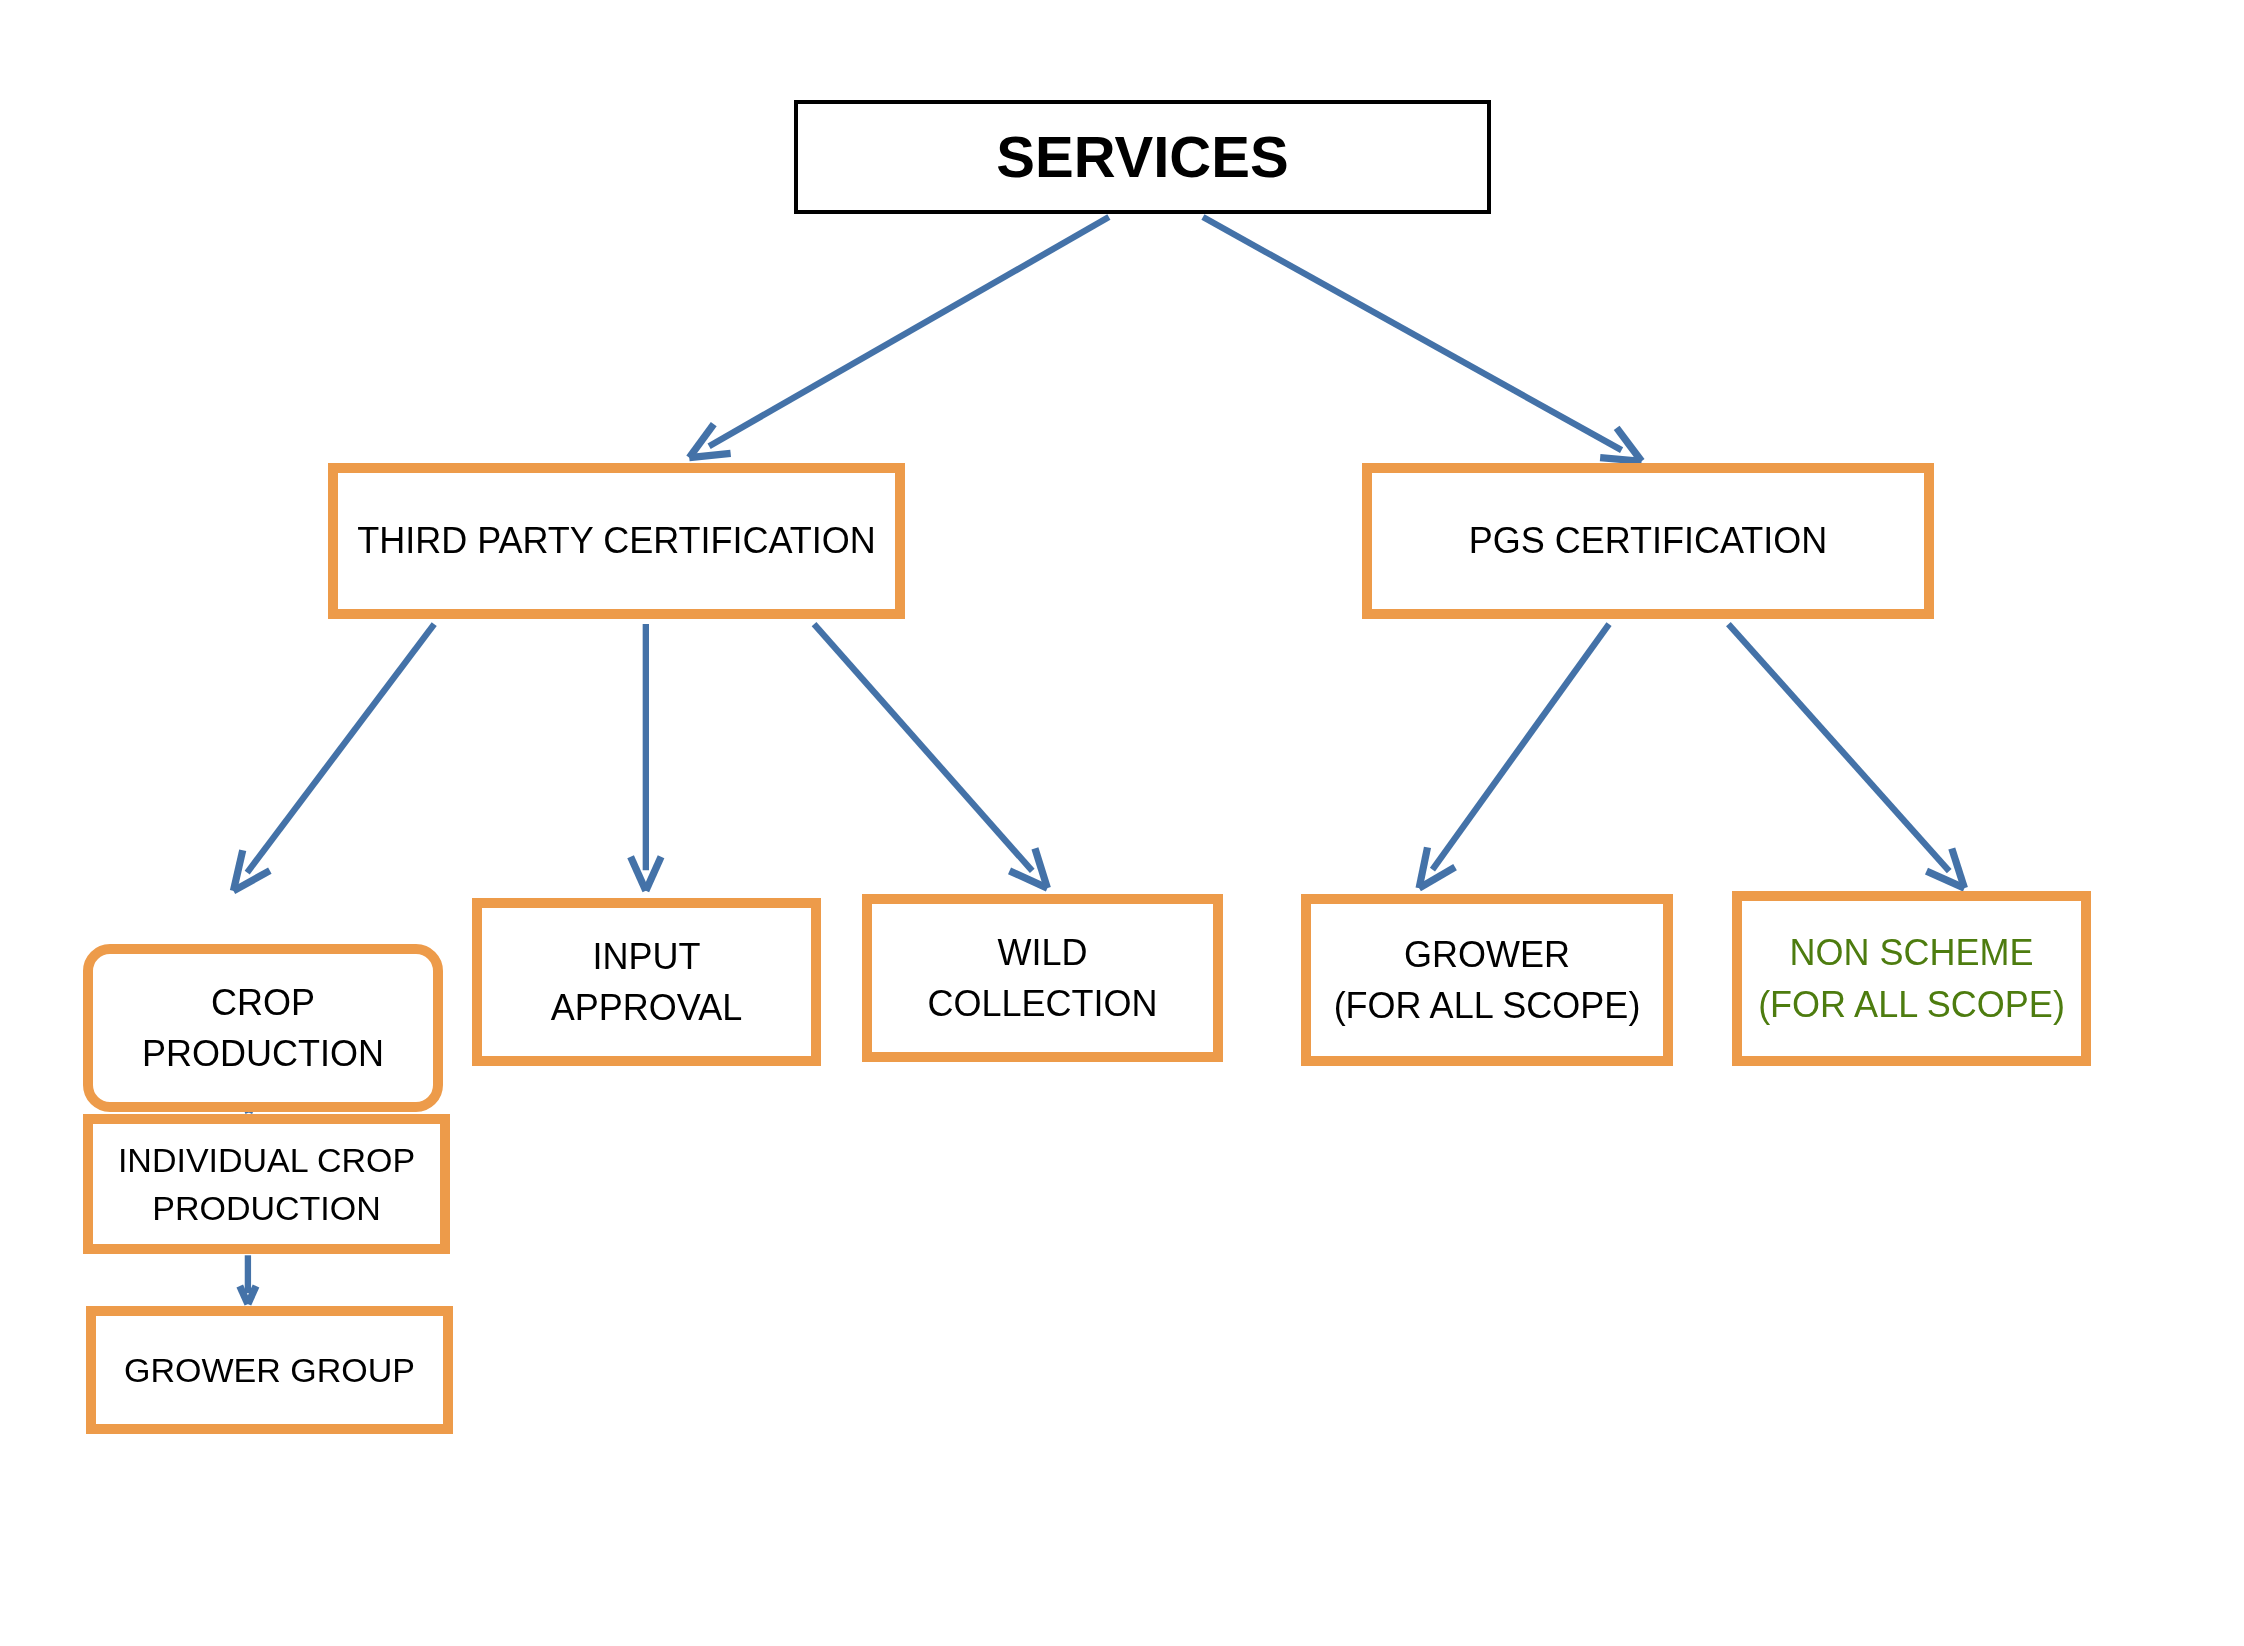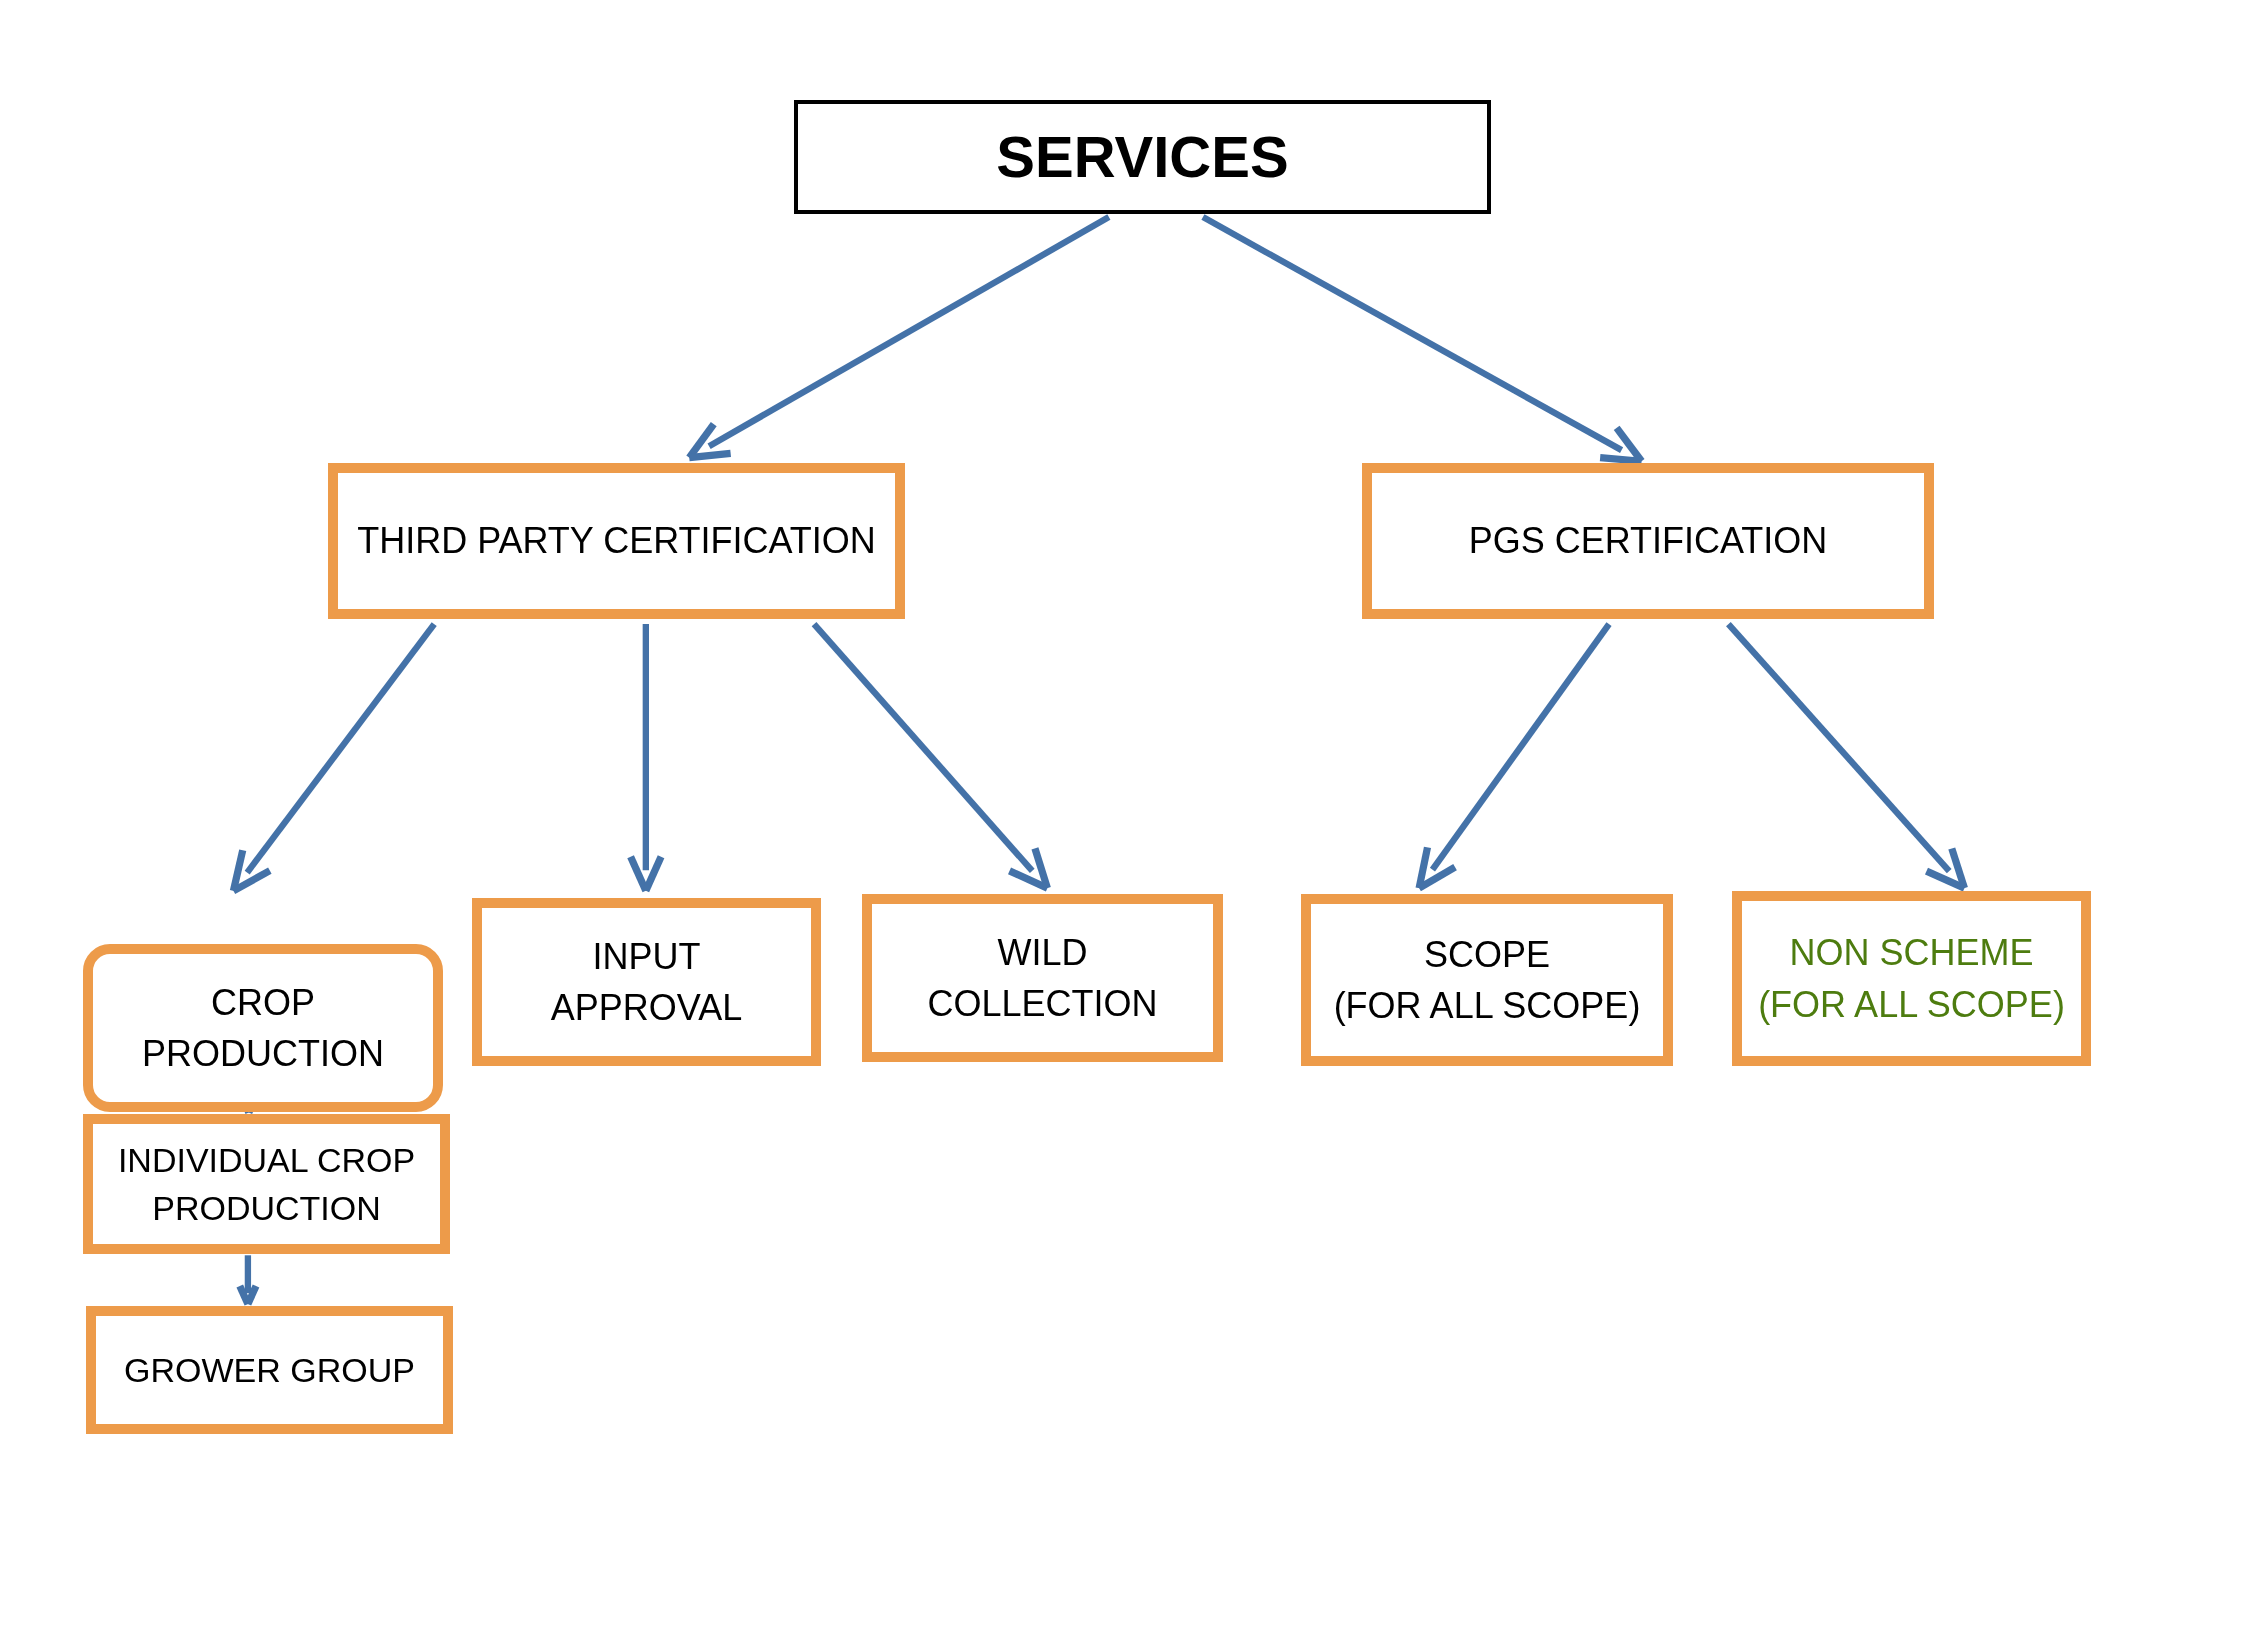--- a/index.html
+++ b/index.html
@@ -118,21 +118,21 @@
       </div>
       <div class="node orange" style="left: 472px; top: 898px; width: 349px; height: 168px; font-size: 36px; border-color: rgb(237, 155, 74); color: rgb(0, 0, 0);">
         <span class="node-line">INPUT</span>
         <span class="node-line">APPROVAL</span>
       </div>
       <div class="node orange" style="left: 862px; top: 894px; width: 361px; height: 168px; font-size: 36px; border-color: rgb(237, 155, 74); color: rgb(0, 0, 0);">
         <span class="node-line">WILD</span>
         <span class="node-line">COLLECTION</span>
       </div>
       <div class="node orange" style="left: 1301px; top: 894px; width: 372px; height: 172px; font-size: 36px; border-color: rgb(237, 155, 74); color: rgb(0, 0, 0);">
-        <span class="node-line">SCOPE</span>
+        <span class="node-line">GROWER</span>
         <span class="node-line">(FOR ALL SCOPE)</span>
       </div>
       <div class="node orange" style="left: 1732px; top: 891px; width: 359px; height: 175px; font-size: 36px; border-color: rgb(237, 155, 74); color: #4d7c0f;">
         <span class="node-line">NON SCHEME</span>
         <span class="node-line">(FOR ALL SCOPE)</span>
       </div>
       <div class="node orange" style="left: 83px; top: 1114px; width: 367px; height: 140px; font-size: 34px; border-color: rgb(237, 155, 74); color: rgb(0, 0, 0);">
         <span class="node-line">INDIVIDUAL CROP</span>
         <span class="node-line">PRODUCTION</span>
       </div>

